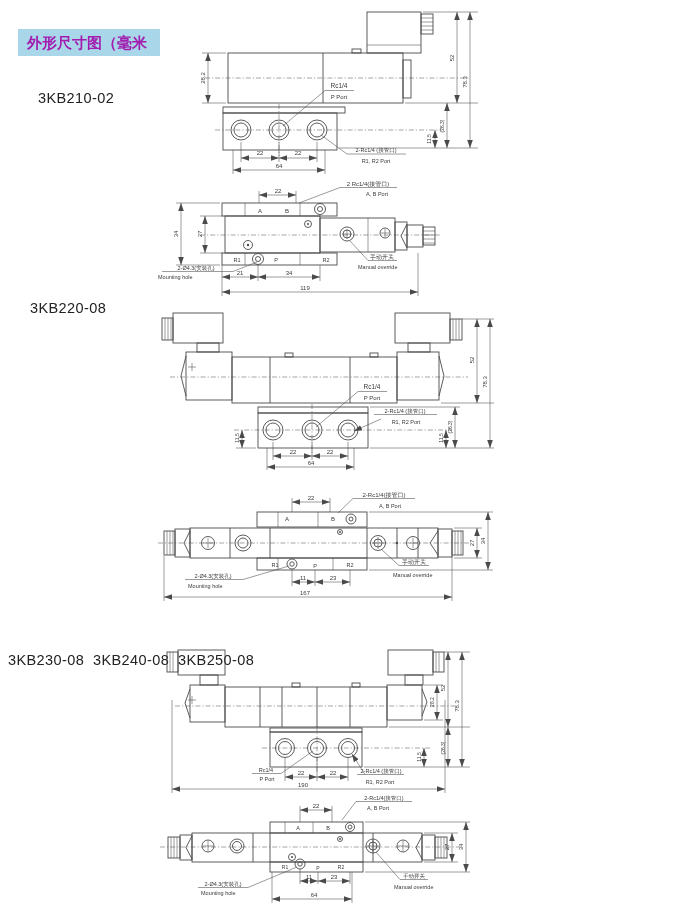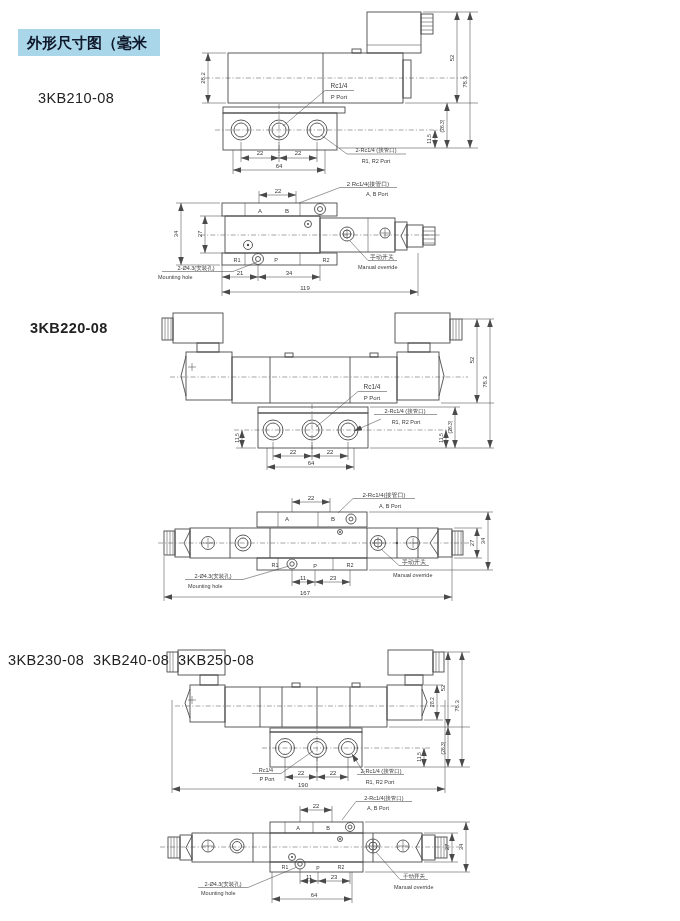--- a/index.html
+++ b/index.html
@@ -1,23 +1,23 @@
 <!DOCTYPE html>
 <html><head>
 <meta charset="utf-8">
 <style>
   html,body{margin:0;padding:0;background:#fff;}
   #page{position:relative;width:680px;height:921px;background:#ffffff;overflow:hidden;
         font-family:"Liberation Sans",sans-serif;}
   #hdr{position:absolute;left:18px;top:29px;width:142px;height:27px;background:#a9d6e8;
        overflow:hidden;white-space:nowrap;}
-  #hdr span{display:block;padding-left:9px;line-height:27px;font-size:15px;font-weight:bold;color:#0f172a;}
+  #hdr span{display:block;padding-left:9px;line-height:27px;font-size:15px;font-weight:bold;color:#a21caf;}
   .model{position:absolute;font-size:14.5px;color:#222;letter-spacing:.4px;white-space:pre;}
   #m1{left:38px;top:90px;}
-  #m2{left:30px;top:320px;font-weight:bold;}
+  #m2{left:30px;top:300px;}
   #m3{left:8px;top:620px;margin-top:32px;}
   svg{position:absolute;}
   svg line,svg rect,svg circle,svg path,svg polyline{fill:none;stroke:#4a4a4a;}
   .ol{stroke-width:0.9;}
   .dim{stroke-width:0.55;}
   .cl{stroke-width:0.5;stroke-dasharray:5 2 1.2 2;}
   .ah-path{fill:#4a4a4a;stroke:none;}
   .dot{fill:#4a4a4a;stroke:none;}
   svg text{fill:#3a3a3a;stroke:none;font-family:"Liberation Sans",sans-serif;}
   .t5{font-size:5px;}.t55{font-size:5.5px;}.t6{font-size:6px;}.t65{font-size:6.5px;}
@@ -25,21 +25,21 @@
 </style>
 </head>
 <body>
 
 <div id="page">
 
   <div id="hdr">
     <span>外形尺寸图（毫米</span>
   </div>
 
-  <div class="model" id="m1">3KB210-08</div>
+  <div class="model" id="m1">3KB210-02</div>
   <div class="model" id="m2">3KB220-08</div>
   <div class="model" id="m3">3KB230-08  3KB240-08  3KB250-08</div>
 
   <svg style="left:150px;top:0" width="540" height="190" viewBox="150 0 540 190">
     <defs>
       <marker id="ah" viewBox="0 0 10 10" refX="10" refY="5" markerWidth="8" markerHeight="8" orient="auto-start-reverse" markerUnits="userSpaceOnUse">
         <path class="ah-path" d="M0,1.5 L10,5 L0,8.5 Z"></path>
       </marker>
     </defs>
     <g>

